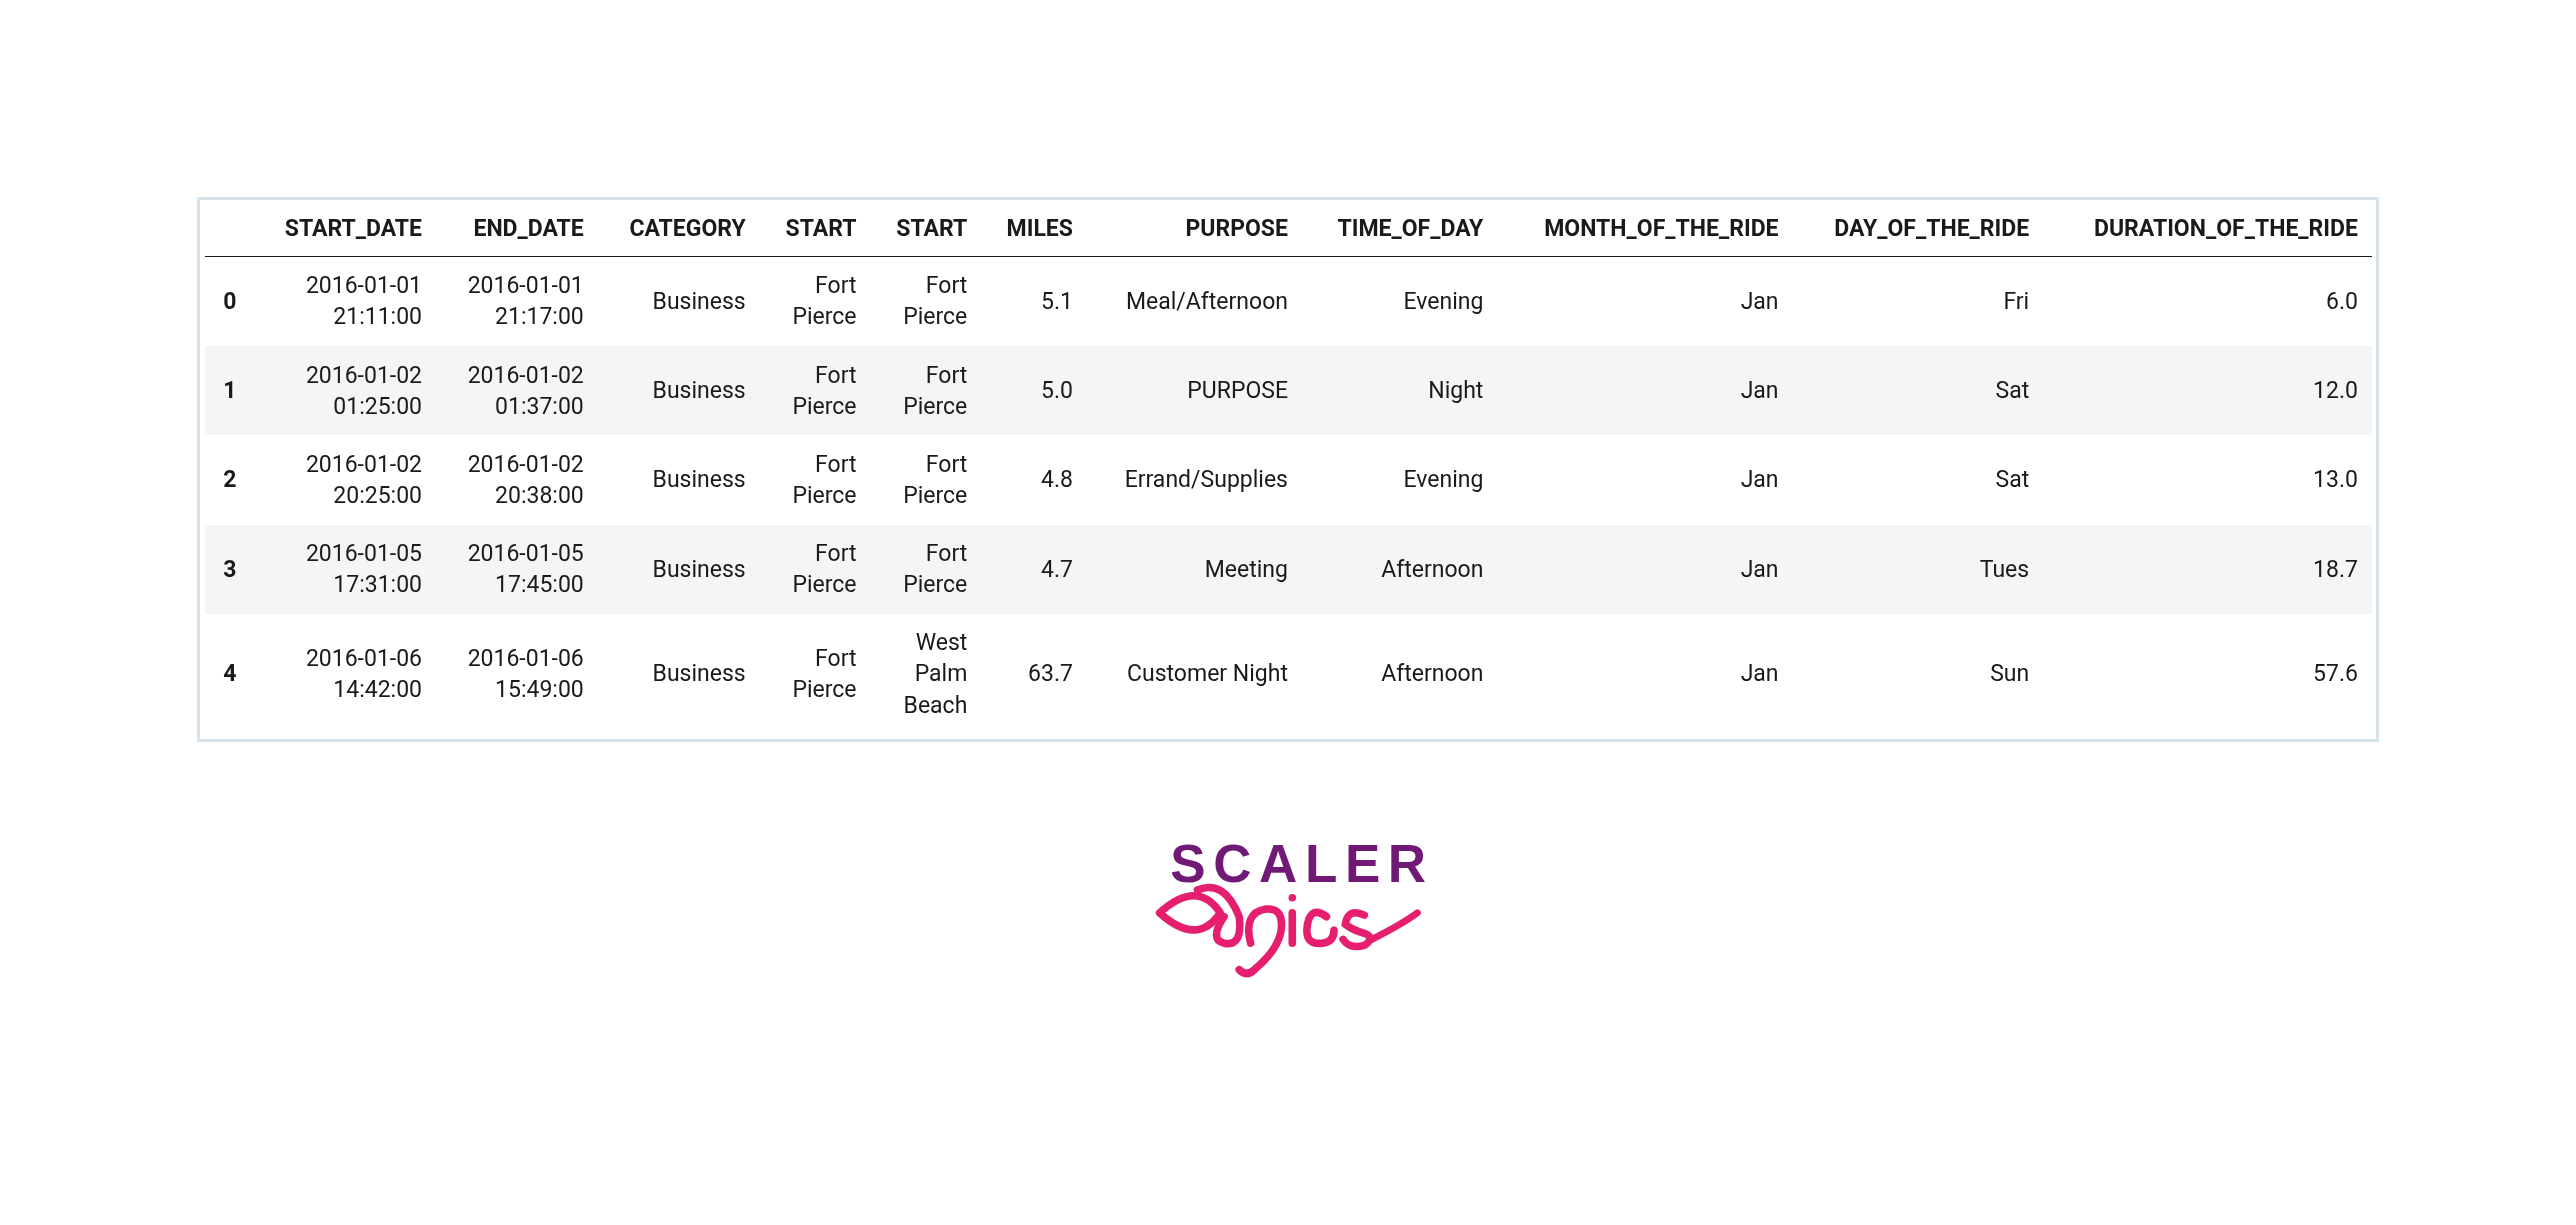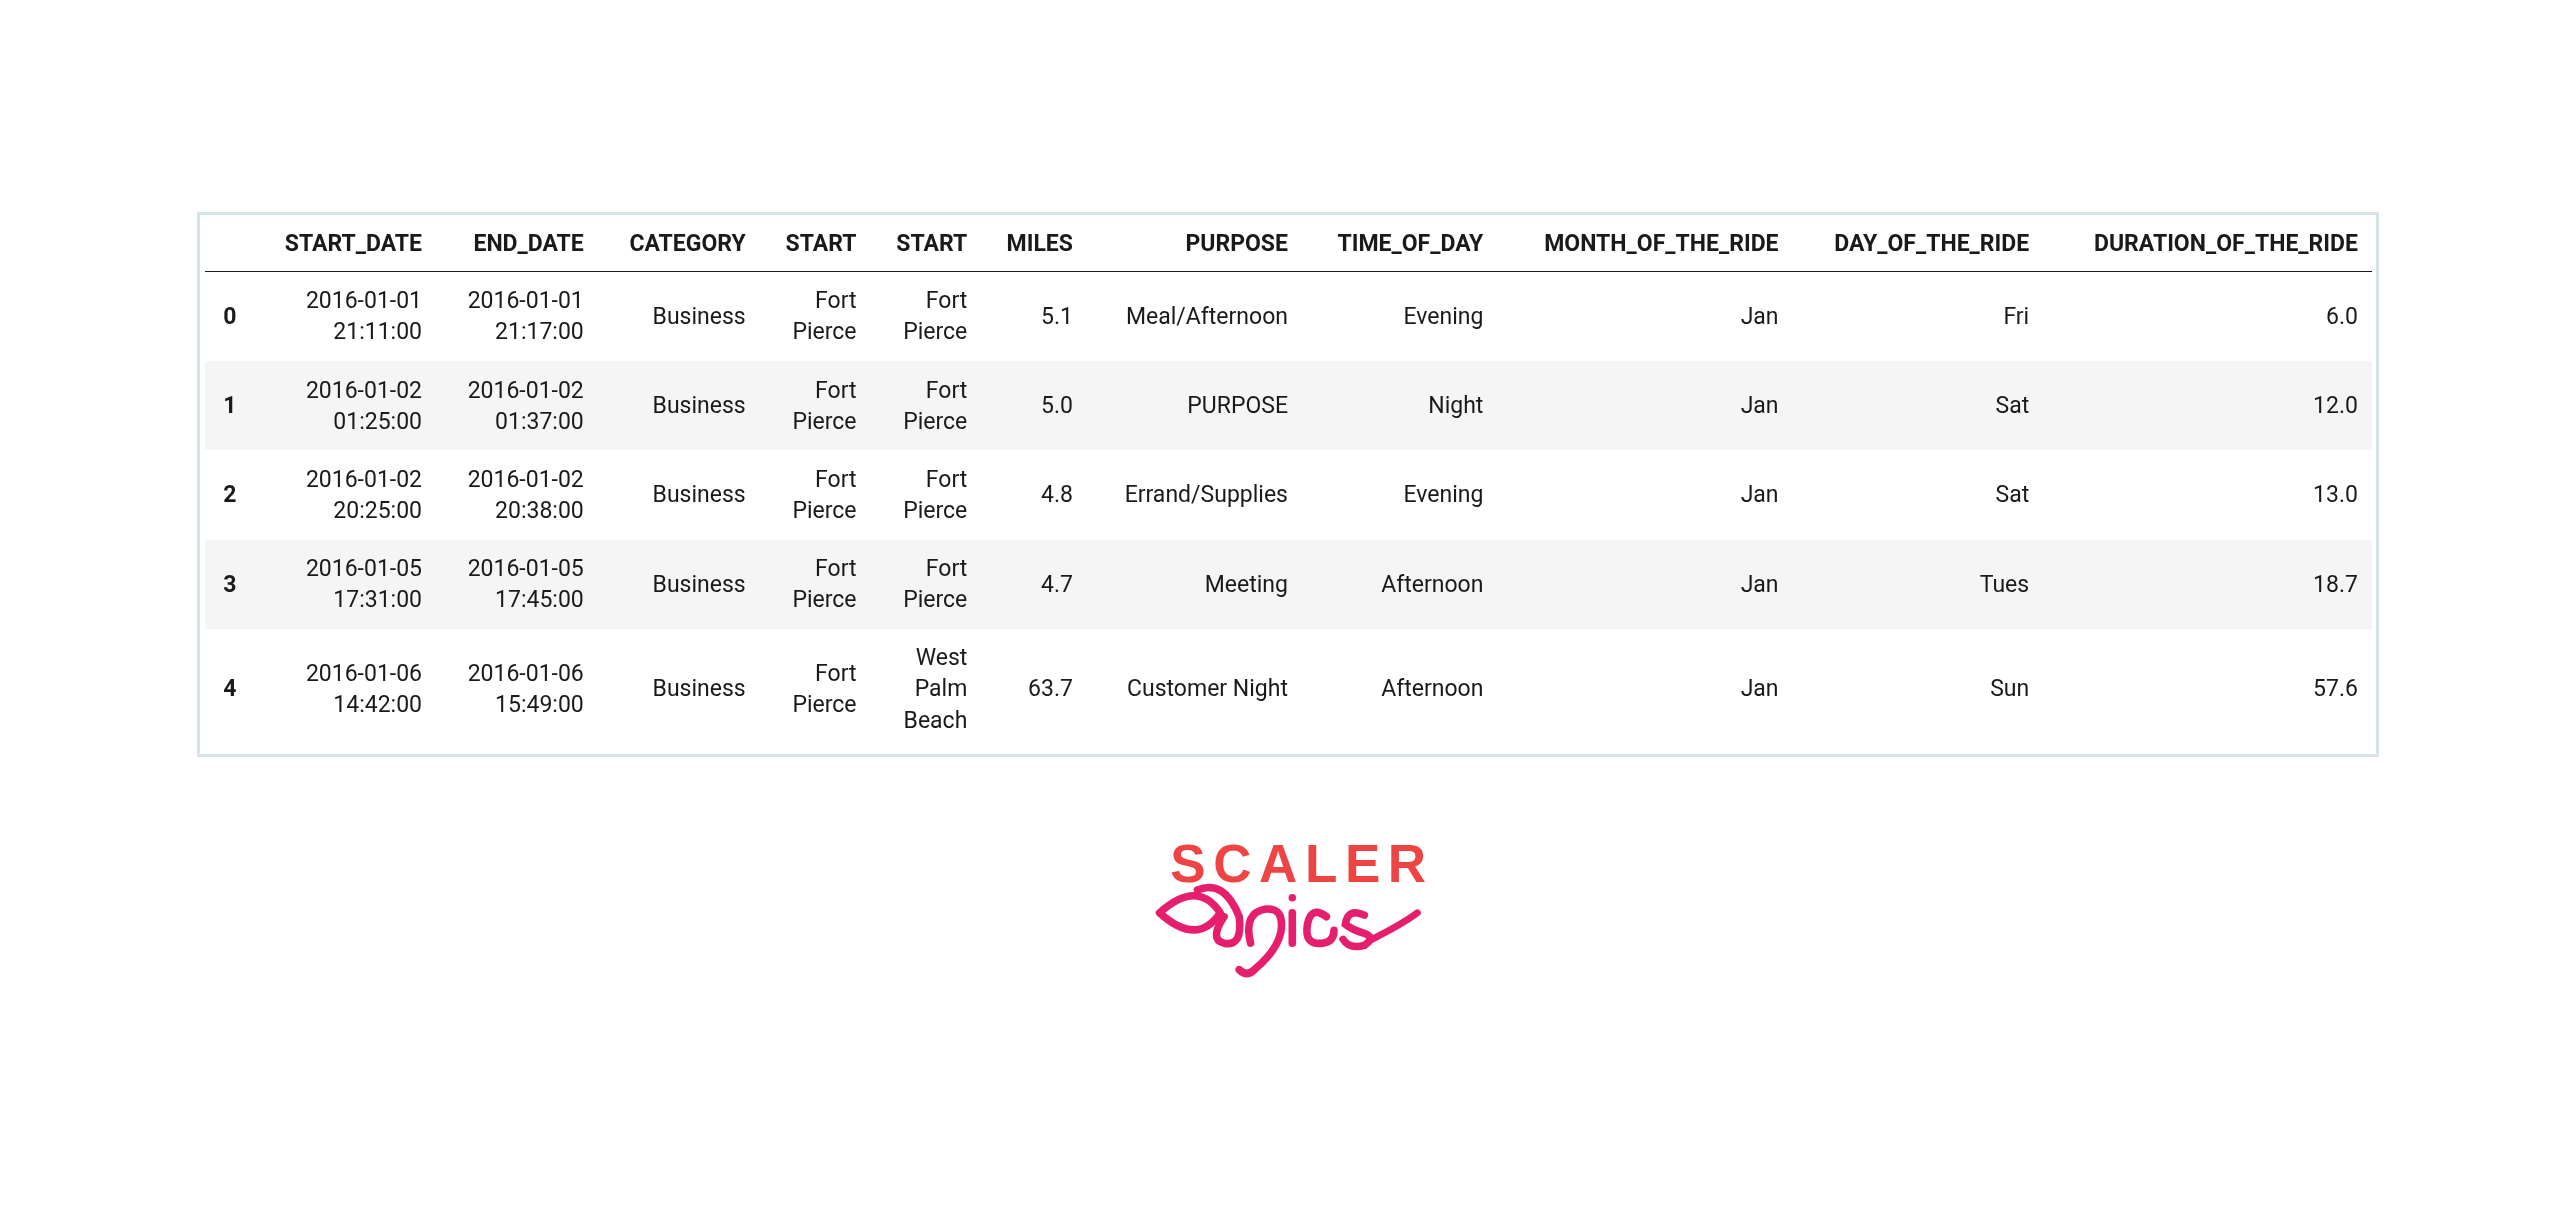--- a/index.html
+++ b/index.html
@@ -5,21 +5,21 @@
   * { box-sizing: border-box; margin: 0; padding: 0; }
   body {
     background: #ffffff;
     font-family: -apple-system, BlinkMacSystemFont, "Segoe UI", Roboto, Arial, sans-serif;
     width: 2576px;
     height: 1226px;
     position: relative;
   }
   .table-wrapper {
     position: absolute;
-    top: 212px;
+    top: 197px;
     left: 197px;
     width: 2182px;
     border: 3px solid #d6e3e8;
     background: #ffffff;
     padding: 4.5px;
   }
   table {
     border-collapse: collapse;
     width: 100%;
     font-size: 23px;
@@ -52,21 +52,21 @@
     top: 833px;
     left: 0;
     width: 2576px;
     text-align: center;
   }
   .logo .scaler {
     font-family: "Segoe UI", Arial, sans-serif;
     font-weight: 800;
     font-size: 53px;
     letter-spacing: 7.6px;
-    color: #ef4444;
+    color: #701a75;
     padding-left: 28px;
   }
   .logo .topics-wrap {
     margin-top: -23px;
     display: inline-block;
     position: relative;
   }
   .logo svg { display: block; margin: 0 auto; }
 </style>
 </head>

